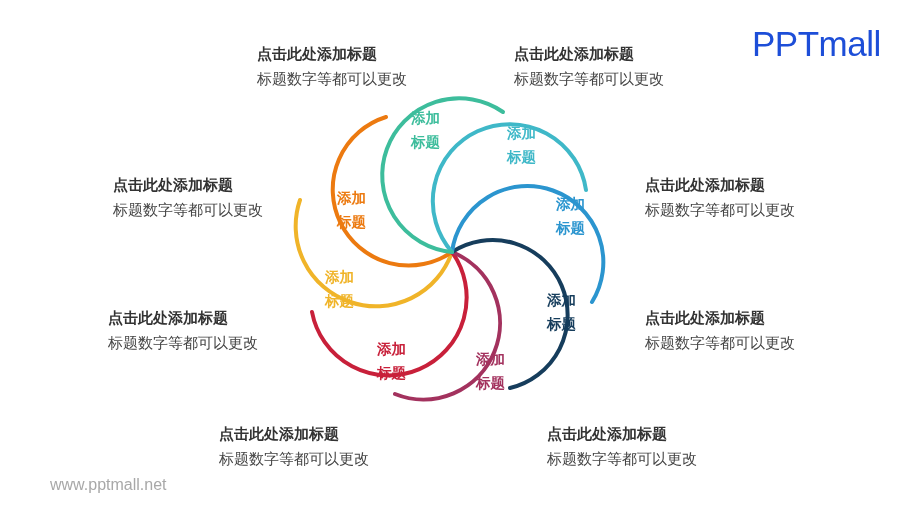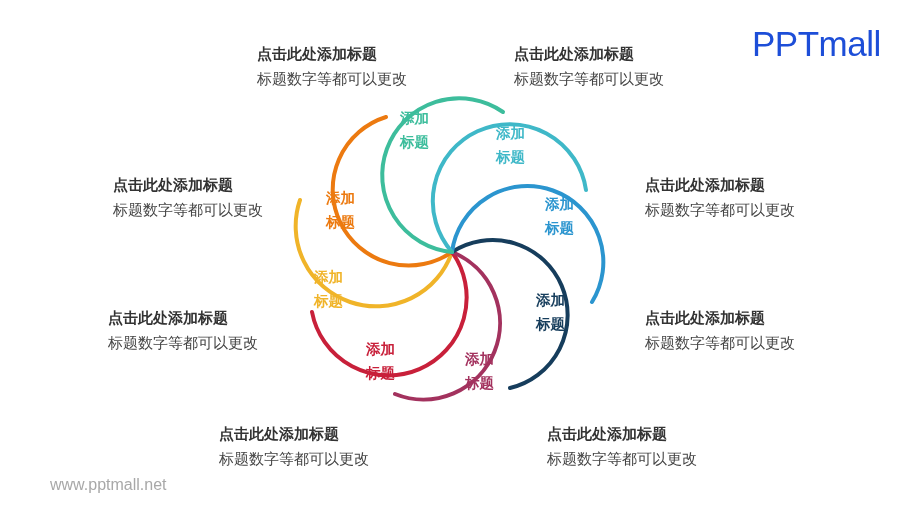--- a/index.html
+++ b/index.html
@@ -3,21 +3,21 @@
 <meta charset="utf-8">
 <style>
   html,body{margin:0;padding:0;background:#ffffff;}
   body{width:900px;height:506px;position:relative;overflow:hidden;font-family:"DejaVu Sans","Liberation Sans",sans-serif;}
   .logo{position:absolute;left:752px;top:24px;font-family:"Liberation Sans",sans-serif;font-size:35px;color:#1d4ed8;letter-spacing:-0.5px;font-weight:normal;}
   .footer{position:absolute;left:50px;top:476px;font-size:16px;color:#a8a8a8;font-family:"Liberation Sans",sans-serif;}
   .block{position:absolute;width:190px;}
   .block .t{font-size:15px;font-weight:bold;color:#333333;line-height:20px;white-space:nowrap;}
   .block .s{font-size:15px;color:#444444;line-height:18px;margin-top:6px;white-space:nowrap;}
   .diagram{position:absolute;left:0;top:0;width:900px;height:506px;}
-  .petal-label{position:absolute;font-size:14.5px;font-weight:bold;line-height:24px;text-align:left;width:40px;}
+  .petal-label{position:absolute;font-size:14.5px;font-weight:bold;line-height:24px;text-align:right;width:40px;}
 </style>
 </head>
 <body>
 
 <div class="logo">PPTmall</div>
 
 <svg class="diagram" viewBox="0 0 900 506" width="900" height="506">
   <g fill="none" stroke-width="4" stroke-linecap="round">
 
     <path d="M 452 252 A 78 78 0 1 1 300 200" stroke="#f0b429"></path>

